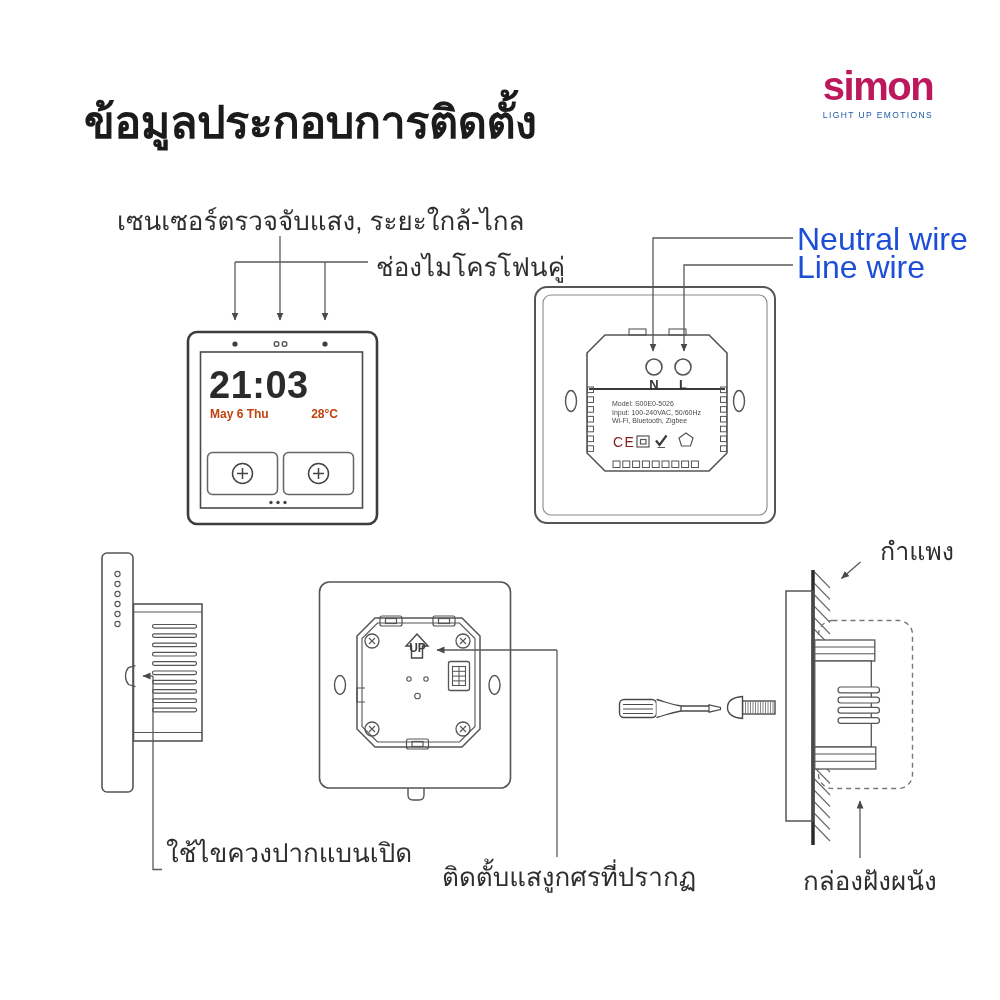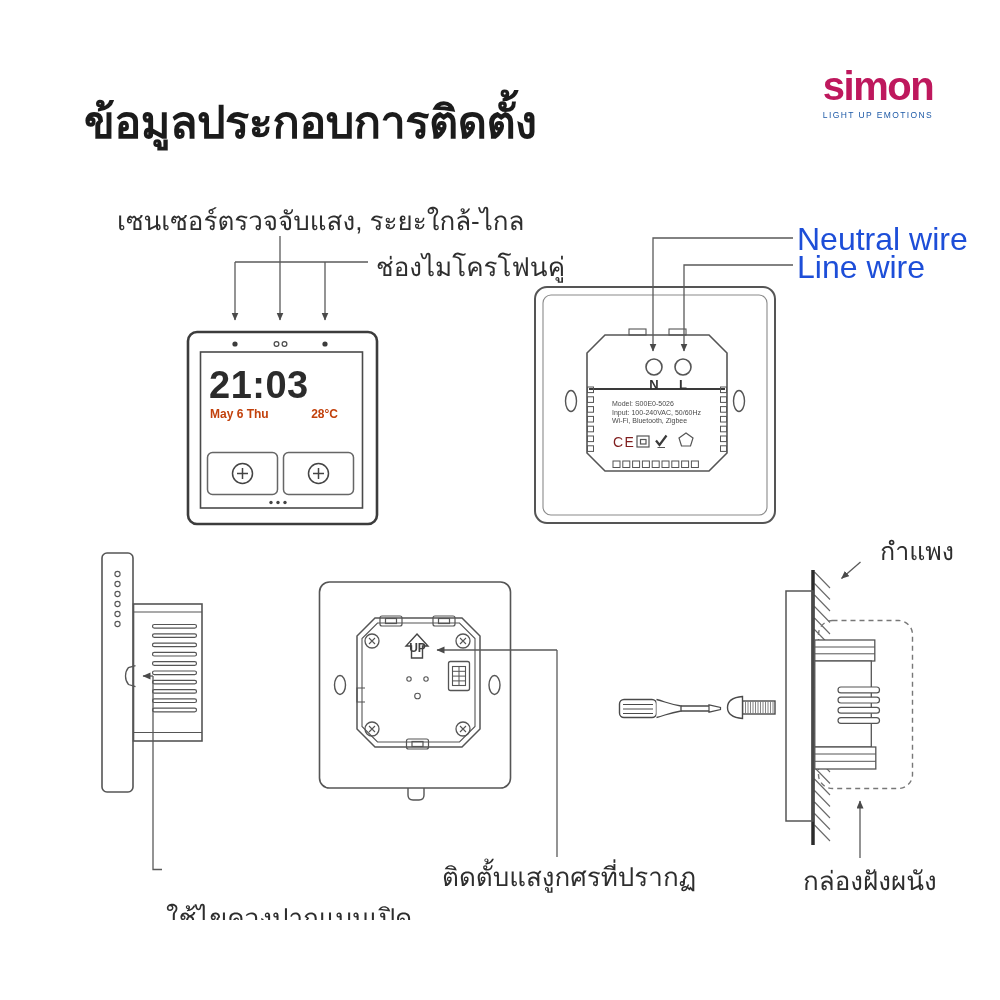--- a/index.html
+++ b/index.html
@@ -256,18 +256,18 @@
 
   <div class="abs spec" style="left:612px;top:400px;">
     <div>Model: S00E0-5026</div>
     <div>Input: 100-240VAC, 50/60Hz</div>
     <div>Wi-Fi, Bluetooth, Zigbee</div>
   </div>
   <div class="abs ce" style="left:613px;top:434px;">CE</div>
 
   <div class="abs up-text" style="left:408px;top:642px;">UP</div>
 
-  <div class="abs thai-label" style="left:166px;top:897px;font-family:Liberation Serif, serif;">ใช้ไขควงปากแบนเปิด</div>
+  <div class="abs thai-label" style="left:166px;top:832px;font-family:Liberation Serif, serif;">ใช้ไขควงปากแบนเปิด</div>
   <div class="abs thai-label" style="left:442px;top:856px;">ติดตั้บแสงูกศรที่ปรากฏ</div>
   <div class="abs thai-label" style="left:880px;top:531px;font-size:25px;">กำแพง</div>
   <div class="abs thai-label" style="left:803px;top:860px;">กล่องฝังผนัง</div>
 
 </div>
 
 </body></html>

